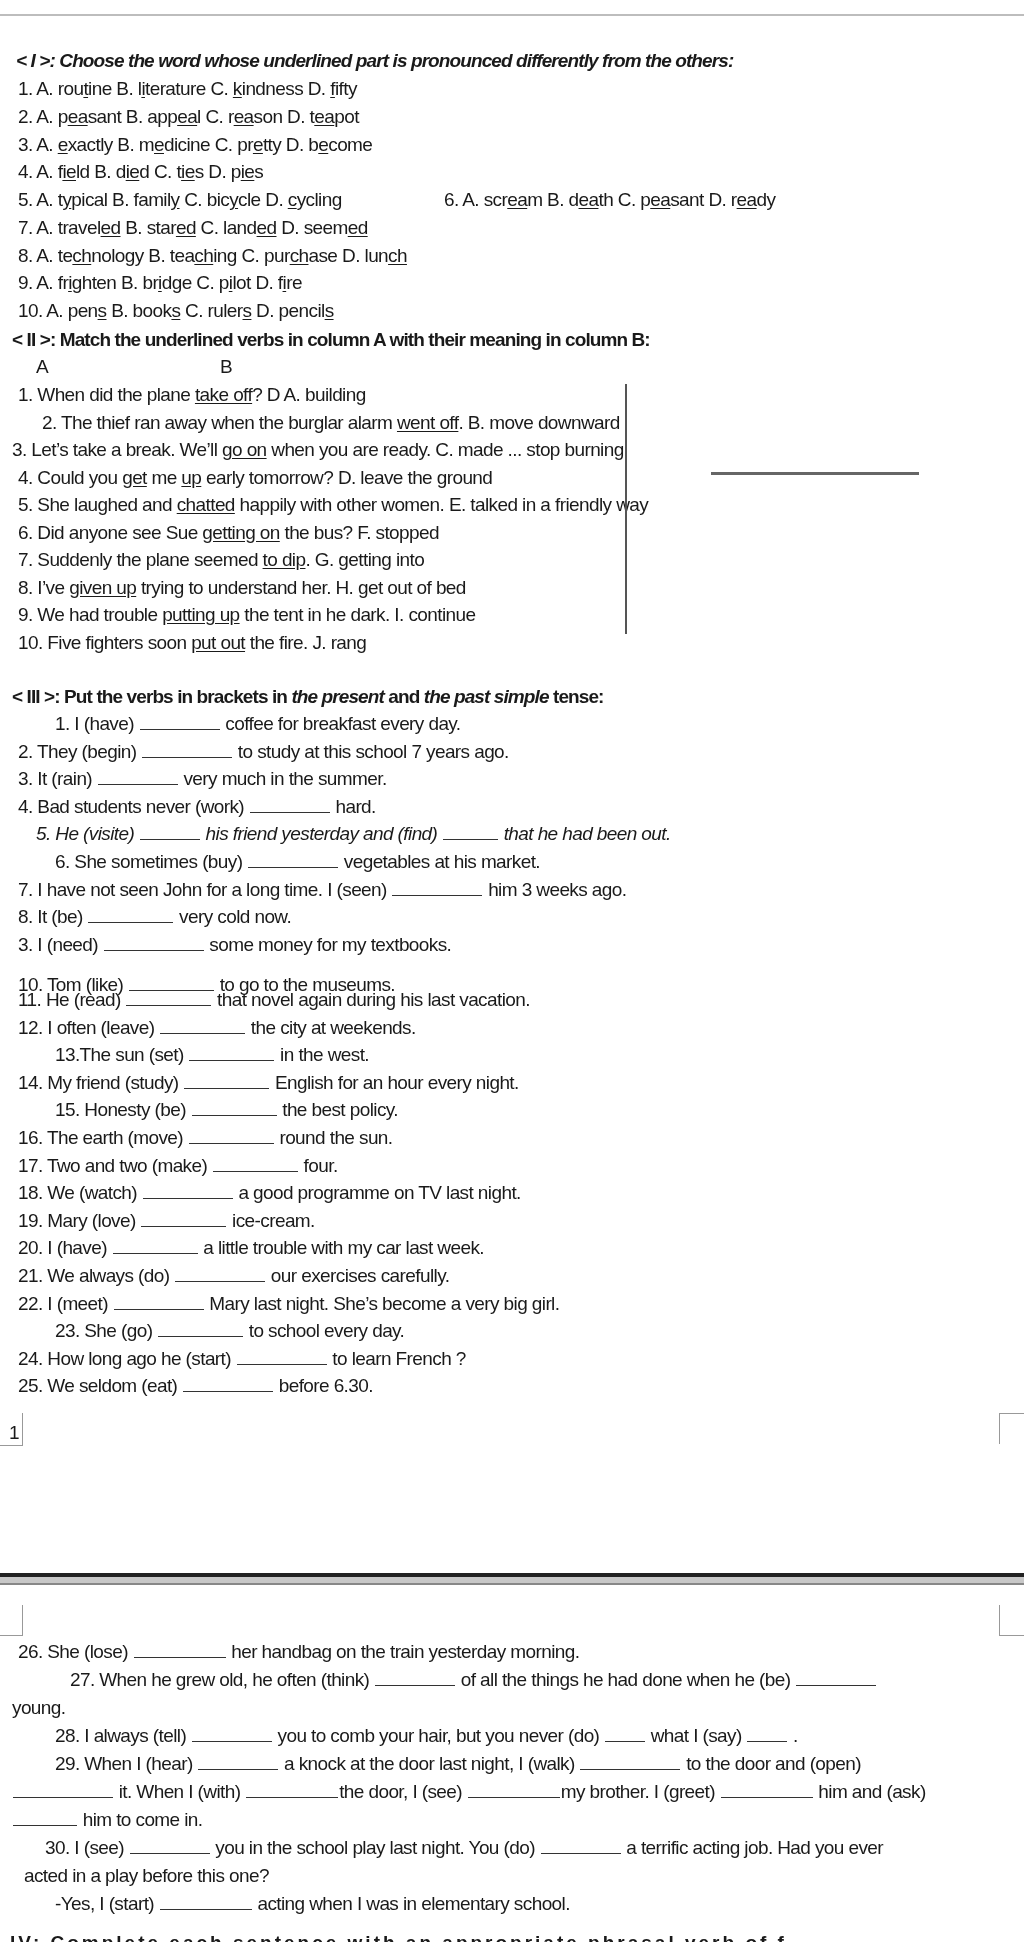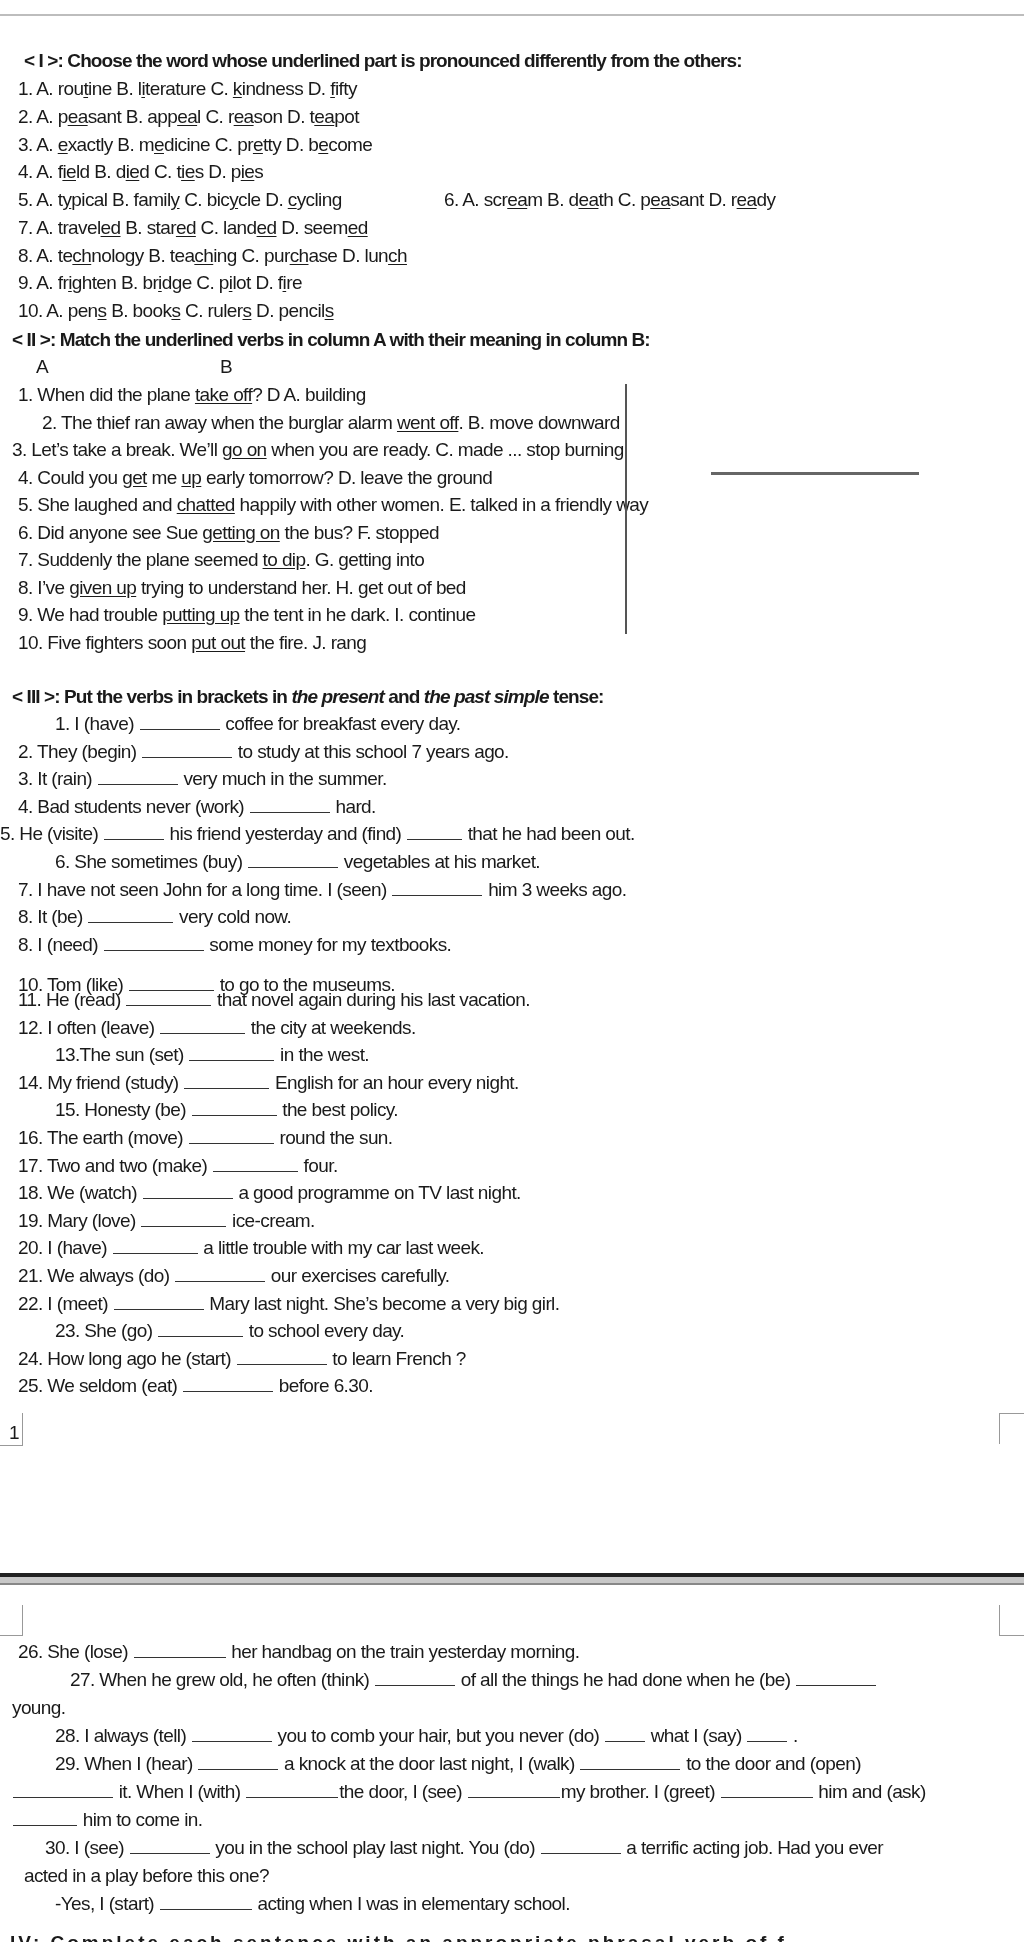--- a/index.html
+++ b/index.html
@@ -25,21 +25,21 @@
   .c-bl { left: 0; top: 1605px; border-width: 0 1px 1px 0; }
   .c-br { right: 0; top: 1605px; border-width: 0 0 1px 1px; width: 24px; }
   .pagenum { position: absolute; left: 9px; top: 1422px; font-size: 19px; }
   .cutoff { position: absolute; left: 10px; top: 1932px; font-size: 19px; font-weight: bold; letter-spacing: 3px; clip-path: inset(0 0 55% 0); }
 </style>
 </head>
 <body>
 
 <div class="topline"></div>
 
-<div class="ln hd" style="left:24px;top:50px;">&lt; I &gt;: Choose the word whose underlined part is pronounced differently from the others:</div>
+<div class="ln hd" style="left:16px;top:50px;font-style:italic;">&lt; I &gt;: Choose the word whose underlined part is pronounced differently from the others:</div>
 <div id="s1">
     <div class="ln" style="left: 18px; top: 78px;"><span>1. </span><span>A. rou<u>t</u>ine</span>   <span>B. l<u>i</u>terature</span>   <span>C. <u>k</u>indness</span>   <span>D. <u>f</u>ifty</span>   </div>
     <div class="ln" style="left: 18px; top: 106px;"><span>2. </span><span>A. p<u>ea</u>sant</span>   <span>B. app<u>ea</u>l</span>   <span>C. r<u>ea</u>son</span>   <span>D. t<u>ea</u>pot</span>   </div>
     <div class="ln" style="left: 18px; top: 134px;"><span>3. </span><span>A. <u>e</u>xactly</span>   <span>B. m<u>e</u>dicine</span>   <span>C. pr<u>e</u>tty</span>   <span>D. b<u>e</u>come</span>   </div>
     <div class="ln" style="left: 18px; top: 161px;"><span>4. </span><span>A. f<u>ie</u>ld</span>   <span>B. d<u>ie</u>d</span>   <span>C. t<u>ie</u>s</span>   <span>D. p<u>ie</u>s</span>   </div>
     <div class="ln" style="left: 18px; top: 189px;"><span>5. </span><span>A. t<u>y</u>pical</span>   <span>B. famil<u>y</u></span>   <span>C. bic<u>y</u>cle</span>   <span>D. <u>c</u>ycling</span>   </div>
     <div class="ln" style="left: 444px; top: 189px;"><span>6. </span><span>A. scr<u>ea</u>m</span>   <span>B. d<u>ea</u>th</span>   <span>C. p<u>ea</u>sant</span>   <span>D. r<u>ea</u>dy</span>   </div>
     <div class="ln" style="left: 18px; top: 217px;"><span>7. </span><span>A. travel<u>ed</u></span>   <span>B. star<u>ed</u></span>   <span>C. land<u>ed</u></span>   <span>D. seem<u>ed</u></span>   </div>
     <div class="ln" style="left: 18px; top: 245px;"><span>8. </span><span>A. te<u>ch</u>nology</span>   <span>B. tea<u>ch</u>ing</span>   <span>C. pur<u>ch</u>ase</span>   <span>D. lun<u>ch</u></span>   </div>
     <div class="ln" style="left: 18px; top: 272px;"><span>9. </span><span>A. fr<u>i</u>ghten</span>   <span>B. br<u>i</u>dge</span>   <span>C. p<u>i</u>lot</span>   <span>D. f<u>i</u>re</span>   </div>
@@ -65,25 +65,25 @@
 <div class="hline"></div>
 
 <div class="ln hd" style="left:12px;top:686px;">
   <span>&lt; III &gt;: Put the verbs in brackets in </span><i>the present</i><span> and </span><i>the past simple</i><span> tense:</span>
 </div>
 <div id="s3">
     <div class="ln" style="left: 55px; top: 713px;"><span>1.    I (have) </span><span class="blank" style="width: 80px;"></span><span> coffee for breakfast every day. </span></div>
     <div class="ln" style="left: 18px; top: 740.6px;"><span>2. They (begin) </span><span class="blank" style="width: 90px;"></span><span> to study at this school 7 years ago. </span></div>
     <div class="ln" style="left: 18px; top: 768.2px;"><span>3. It (rain) </span><span class="blank" style="width: 80px;"></span><span> very much in the summer. </span></div>
     <div class="ln" style="left: 18px; top: 795.8px;"><span>4. Bad students never (work) </span><span class="blank" style="width: 80px;"></span><span> hard. </span></div>
-    <div class="ln" style="left: 0; top: 823.4px;"><span>5. He (visite) </span><span class="blank" style="width: 60px;"></span><span> his friend yesterday and (find) </span><span class="blank" style="width: 55px;"></span><span> that he had been out.</span></div>
+    <div class="ln" style="left: 36px; top: 823.4px; font-style: italic;"><span>5. He (visite) </span><span class="blank" style="width: 60px;"></span><span> his friend yesterday and (find) </span><span class="blank" style="width: 55px;"></span><span> that he had been out.</span></div>
     <div class="ln" style="left: 55px; top: 851px;"><span>6. She sometimes (buy) </span><span class="blank" style="width: 90px;"></span><span> vegetables at his market. </span></div>
     <div class="ln" style="left: 18px; top: 878.6px;"><span>7. I have not seen John for a long time. I (seen) </span><span class="blank" style="width: 90px;"></span><span> him 3 weeks ago. </span></div>
     <div class="ln" style="left: 18px; top: 906.2px;"><span>8. It (be) </span><span class="blank" style="width: 85px;"></span><span> very cold now. </span></div>
-    <div class="ln" style="left: 18px; top: 933.8px;"><span>8. I (need) </span><span class="blank" style="width: 100px;"></span><span> some money for my textbooks. </span></div>
+    <div class="ln" style="left: 18px; top: 933.8px;"><span>3. I (need) </span><span class="blank" style="width: 100px;"></span><span> some money for my textbooks. </span></div>
     <div class="ln" style="left: 18px; top: 974px;"><span>10. Tom (like) </span><span class="blank" style="width: 85px;"></span><span> to go to the museums. </span></div>
     <div class="ln" style="left: 18px; top: 989px;"><span>11. He (read) </span><span class="blank" style="width: 85px;"></span><span> that novel again during his last vacation. </span></div>
     <div class="ln" style="left: 18px; top: 1016.6px;"><span>12. I often (leave) </span><span class="blank" style="width: 85px;"></span><span> the city at weekends. </span></div>
     <div class="ln" style="left: 55px; top: 1044.2px;"><span>13.The sun (set) </span><span class="blank" style="width: 85px;"></span><span> in the west. </span></div>
     <div class="ln" style="left: 18px; top: 1071.8px;"><span>14. My friend (study) </span><span class="blank" style="width: 85px;"></span><span> English for an hour every night. </span></div>
     <div class="ln" style="left: 55px; top: 1099.4px;"><span>15. Honesty (be) </span><span class="blank" style="width: 85px;"></span><span> the best policy. </span></div>
     <div class="ln" style="left: 18px; top: 1127px;"><span>16. The earth (move) </span><span class="blank" style="width: 85px;"></span><span> round the sun. </span></div>
     <div class="ln" style="left: 18px; top: 1154.6px;"><span>17. Two and two (make) </span><span class="blank" style="width: 85px;"></span><span> four. </span></div>
     <div class="ln" style="left: 18px; top: 1182.2px;"><span>18. We (watch) </span><span class="blank" style="width: 90px;"></span><span> a good programme on TV last night. </span></div>
     <div class="ln" style="left: 18px; top: 1209.8px;"><span>19. Mary (love) </span><span class="blank" style="width: 85px;"></span><span> ice-cream. </span></div>

